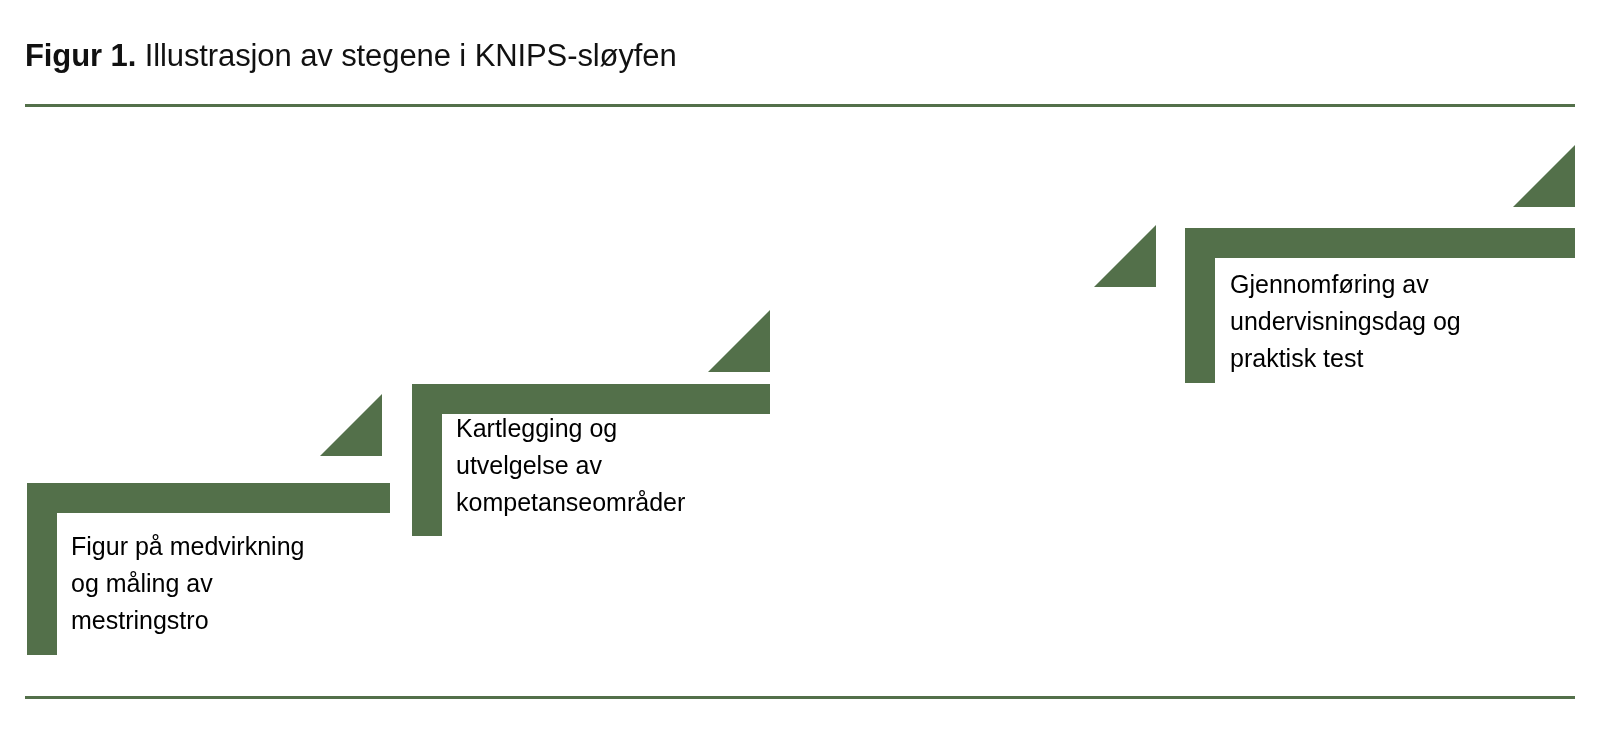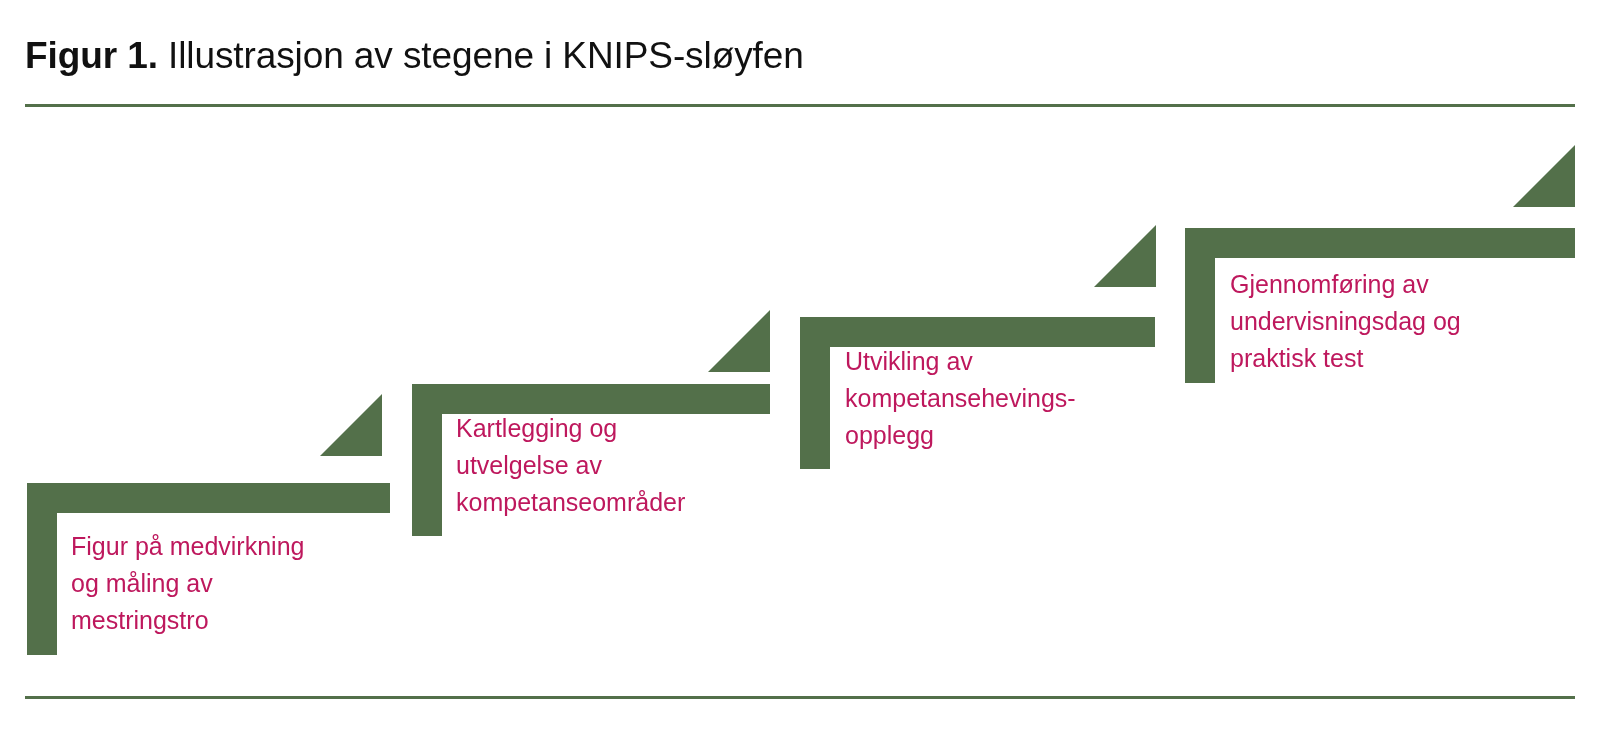--- a/index.html
+++ b/index.html
@@ -19,21 +19,21 @@
     height: 742px;
     background: #ffffff;
     overflow: hidden;
   }
 
   
   .figure-title {
     position: absolute;
     left: 25px;
     top: 36px;
-    font-size: 37px;
+    font-size: 31px;
     line-height: 40px;
     letter-spacing: -0.1px;
     white-space: nowrap;
     color: #111111;
   }
   .figure-title .title-label {
     font-weight: bold;
   }
   .figure-title .title-text {
     font-weight: normal;
@@ -76,21 +76,21 @@
     top: 0;
     width: 30px;
     background: #53704a;
   }
 
   
   .step .caption {
     position: absolute;
     font-size: 25px;
     line-height: 37px;
-    color: #be185d;
+    color: #000000;
     white-space: pre-line;
   }
 
   
   .riser {
     position: absolute;
     width: 0;
     height: 0;
     border-style: solid;
     border-color: transparent;
@@ -123,27 +123,20 @@
     <div class="step" style="left:412px; top:384px; width:358px; height:152px;">
       <div class="bar-top" style="width:358px;"></div>
       <div class="bar-left" style="height:152px;"></div>
       <div class="caption" style="left:44px; top:26px; width:310px;">Kartlegging og
 utvelgelse av
 kompetanseområder</div>
     </div>
 
     <div class="riser" style="left:708px; top:310px; border-width:62px 62px 0 0;"></div>
 
-    <div class="step" style="left:800px; top:317px; width:355px; height:152px;">
-      <div class="bar-top" style="width:355px;"></div>
-      <div class="bar-left" style="height:152px;"></div>
-      <div class="caption" style="left:45px; top:26px; width:305px;">Utvikling av
-kompetansehevings-
-opplegg</div>
-    </div>
 
     <div class="riser" style="left:1094px; top:225px; border-width:62px 62px 0 0;"></div>
 
     <div class="step" style="left:1185px; top:228px; width:390px; height:155px;">
       <div class="bar-top" style="width:390px;"></div>
       <div class="bar-left" style="height:155px;"></div>
       <div class="caption" style="left:45px; top:38px; width:340px;">Gjennomføring av
 undervisningsdag og
 praktisk test</div>
     </div>

